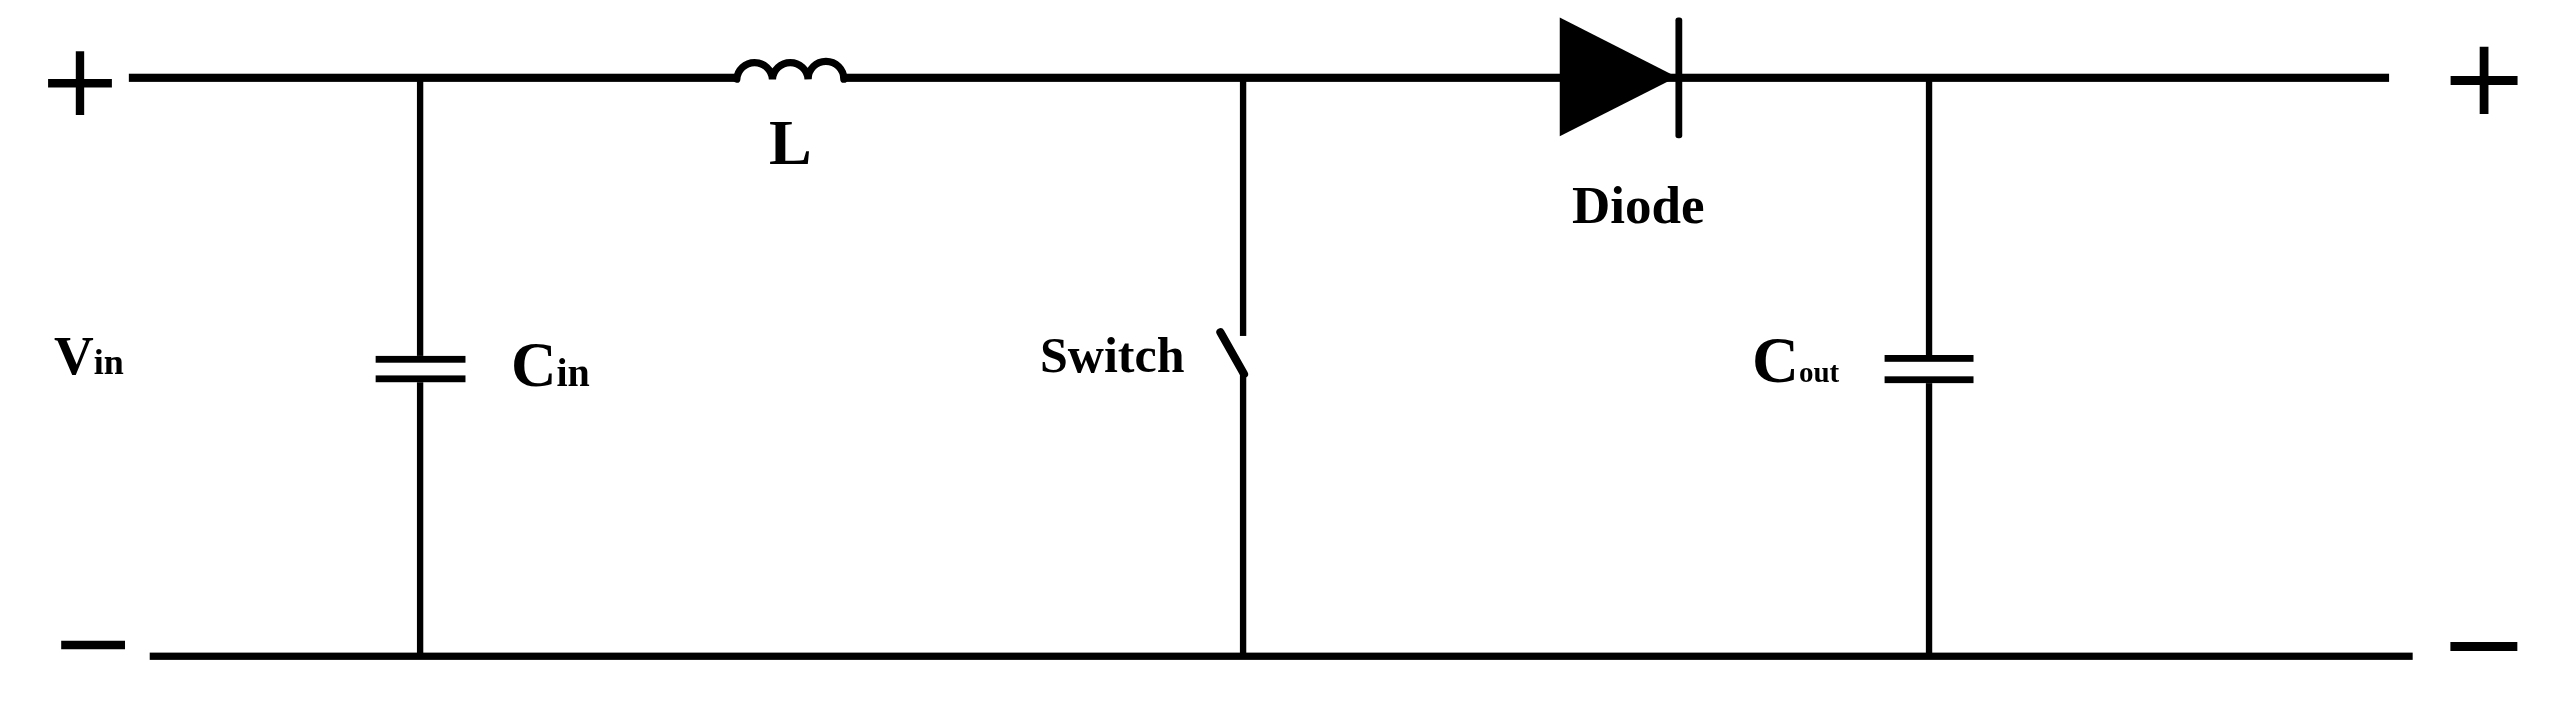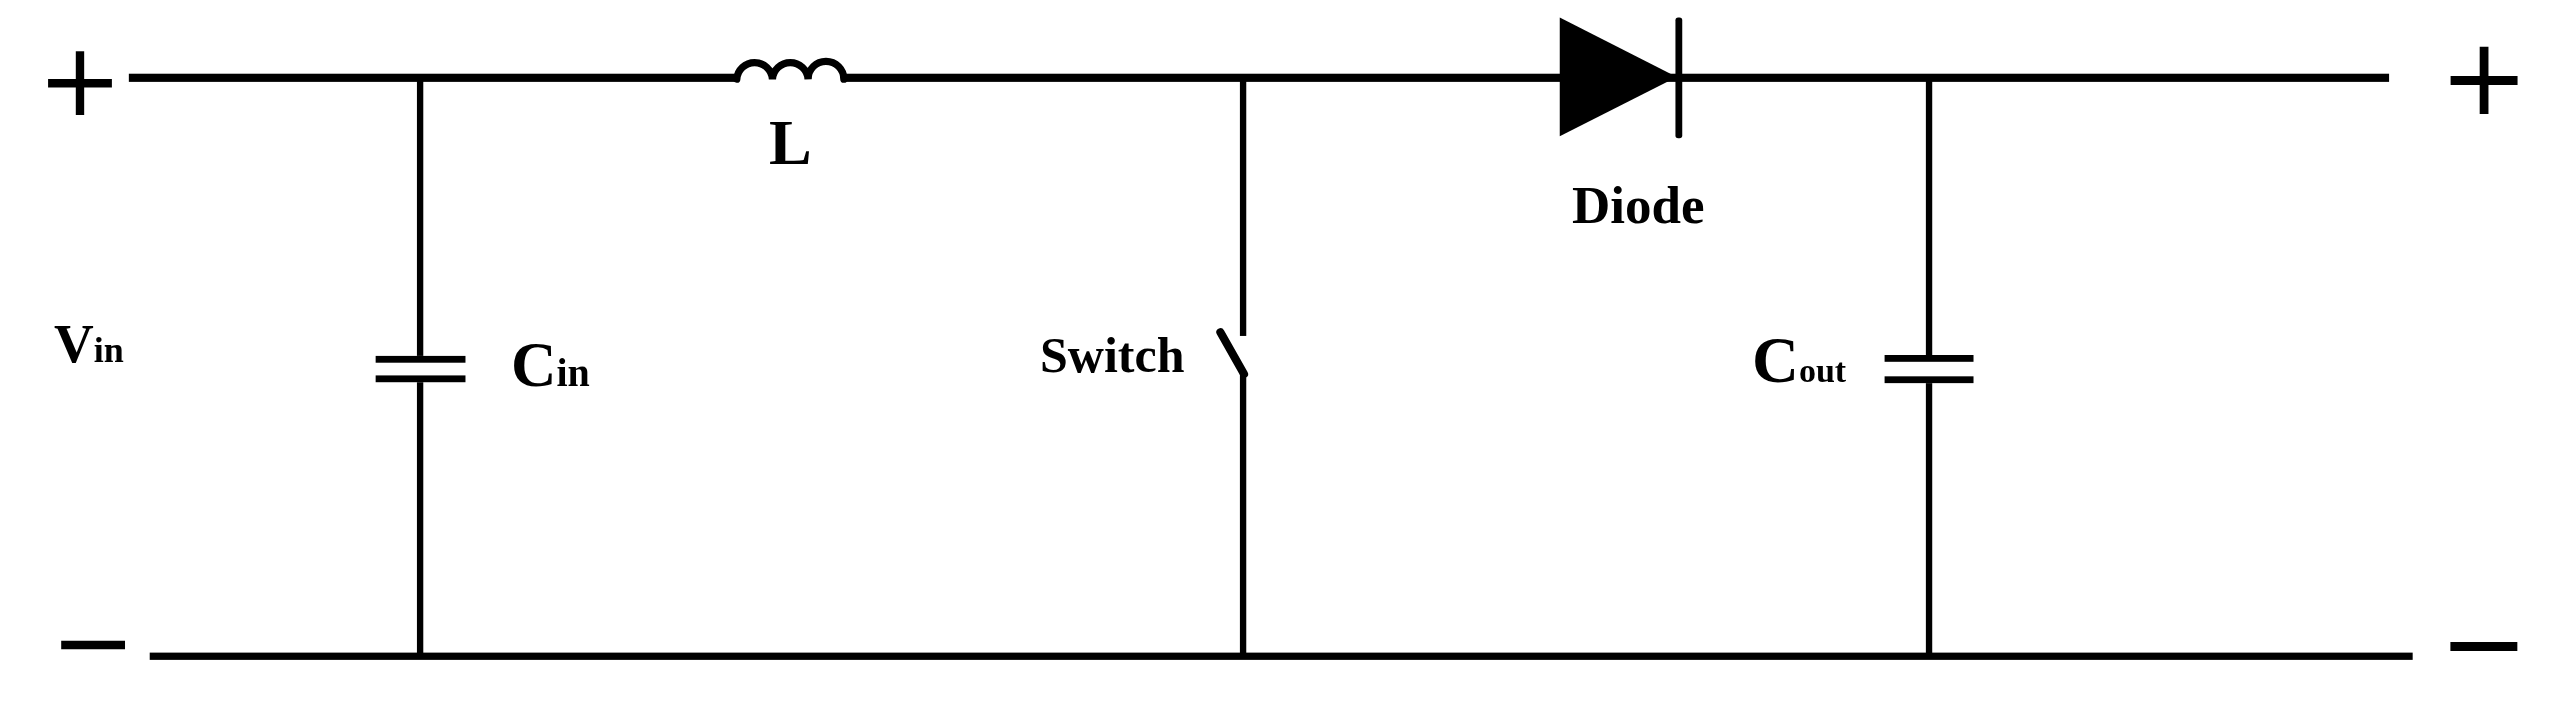--- a/index.html
+++ b/index.html
@@ -76,26 +76,26 @@
     <path d="M 812 87 A 19.7 19.7 0 0 1 851.3 87 A 19.7 19.7 0 0 1 890.6 87 A 19.7 19.7 0 0 1 930 87" fill="none" stroke="#000000" stroke-width="8" stroke-linecap="round"></path>
 
     <line x1="1345" y1="366" x2="1371" y2="412" stroke="#000000" stroke-width="9" stroke-linecap="round"></line>
   </svg>
 
   <span class="sym" style="left:80px; top:80px; font-size:102px;">+</span>
   <span class="sym" style="left:93px; top:642px; font-size:102px;">−</span>
   <span class="sym" style="left:2484px; top:77px; font-size:107px;">+</span>
   <span class="sym" style="left:2484px; top:643px; font-size:107px;">−</span>
 
-  <span class="lbl" style="left:54px; top:316px; font-size:55px;"><span>V</span><span class="sub" style="font-size:36px;">in</span></span>
+  <span class="lbl" style="left:54px; top:328px; font-size:55px;"><span>V</span><span class="sub" style="font-size:36px;">in</span></span>
 
   <span class="lbl" style="left:511px; top:334px; font-size:63px;text-align:center;"><span>C</span><span class="sub" style="font-size:40px;">in</span></span>
 
   <span class="lbl" style="left:769px; top:111px; font-size:64px;">L</span>
 
   <span class="lbl" style="left:1040px; top:330px; font-size:50px;text-align:right;">Switch</span>
 
   <span class="lbl" style="left:1572px; top:179px; font-size:53px;text-align:center;">Diode</span>
 
-  <span class="lbl" style="left:1752px; top:328px; font-size:65px;"><span>C</span><span class="sub" style="font-size:34px;">out</span></span>
+  <span class="lbl" style="left:1752px; top:328px; font-size:65px;"><span>C</span><span class="sub" style="font-size:29px;">out</span></span>
 
 </div>
 
 
 </body></html>

